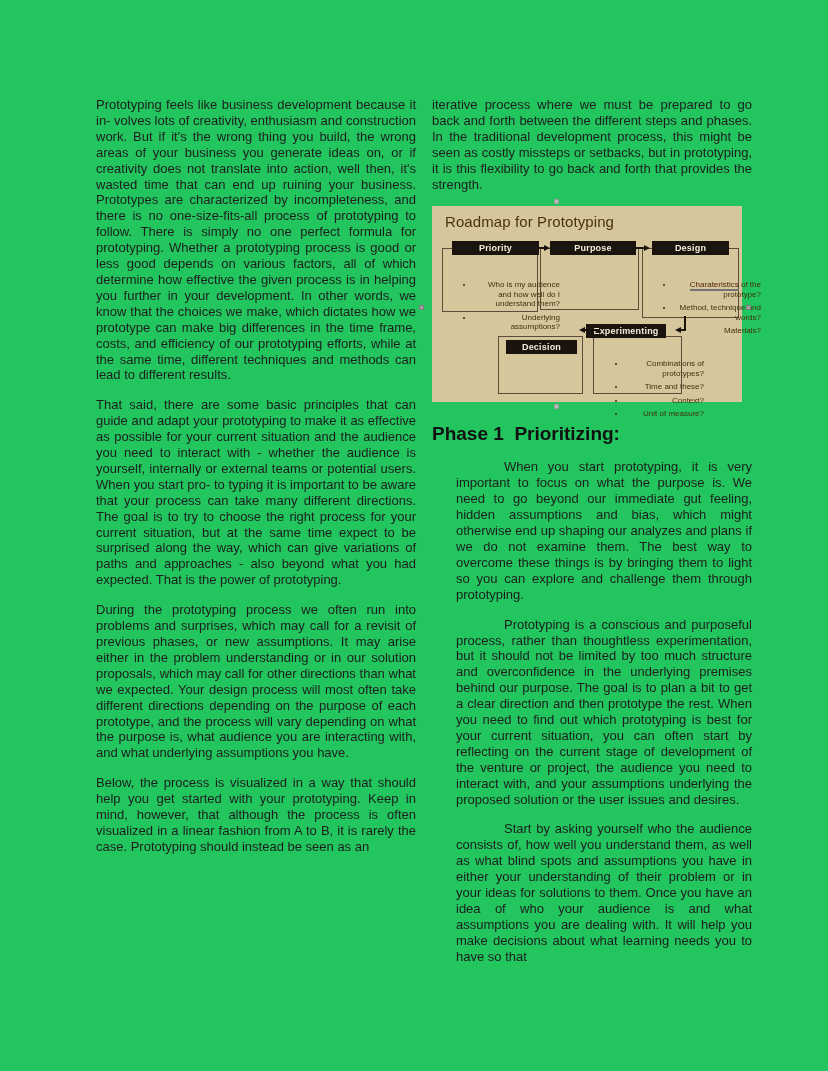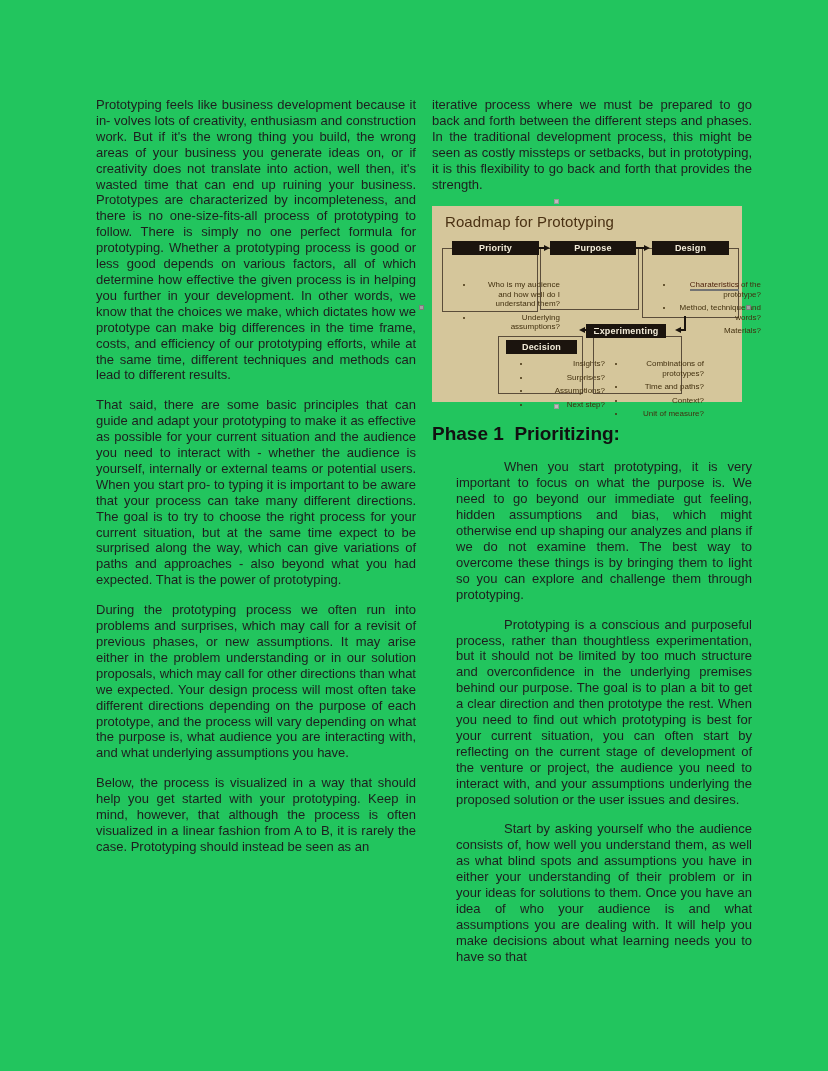--- a/index.html
+++ b/index.html
@@ -72,32 +72,26 @@
       <div class="obox" style="left:210px;top:42px;width:95px;height:68px;"></div>
       <div class="hdr" style="left:220px;top:35px;width:77px;">Design</div>
       <ul class="blist" style="left:215px;top:58px;width:87px;">
           <li><span class="misspell">Charateristics</span> of the prototype?</li>
           <li>Method, technique and words?</li>
           <li>Materials?</li>
         </ul>
 
       <div class="obox" style="left:66px;top:130px;width:83px;height:56px;"></div>
       <div class="hdr" style="left:74px;top:134px;width:71px;">Decision</div>
-      <ul class="blist" style="left:72px;top:137px;width:74px;">
-          <li>Insights?</li>
-          <li>Surprises?</li>
-          <li>Assumptions?</li>
-          <li>Next step?</li>
-        </ul>
 
       <div class="obox" style="left:161px;top:130px;width:87px;height:56px;"></div>
       <div class="hdr" style="left:154px;top:118px;width:80px;">Experimenting</div>
       <ul class="blist" style="left:167px;top:137px;width:78px;">
           <li>Combinations of prototypes?</li>
-          <li>Time and paths?</li>
+          <li>Time and these?</li>
           <li>Context?</li>
           <li>Unit of measure?</li>
         </ul>
 
       <div class="aline" style="left:97px;top:41px;width:16px;height:2px;"></div>
       <div class="ah-r" style="left:112px;top:39px;"></div>
 
       <div class="aline" style="left:193px;top:41px;width:20px;height:2px;"></div>
       <div class="ah-r" style="left:212px;top:39px;"></div>
 

